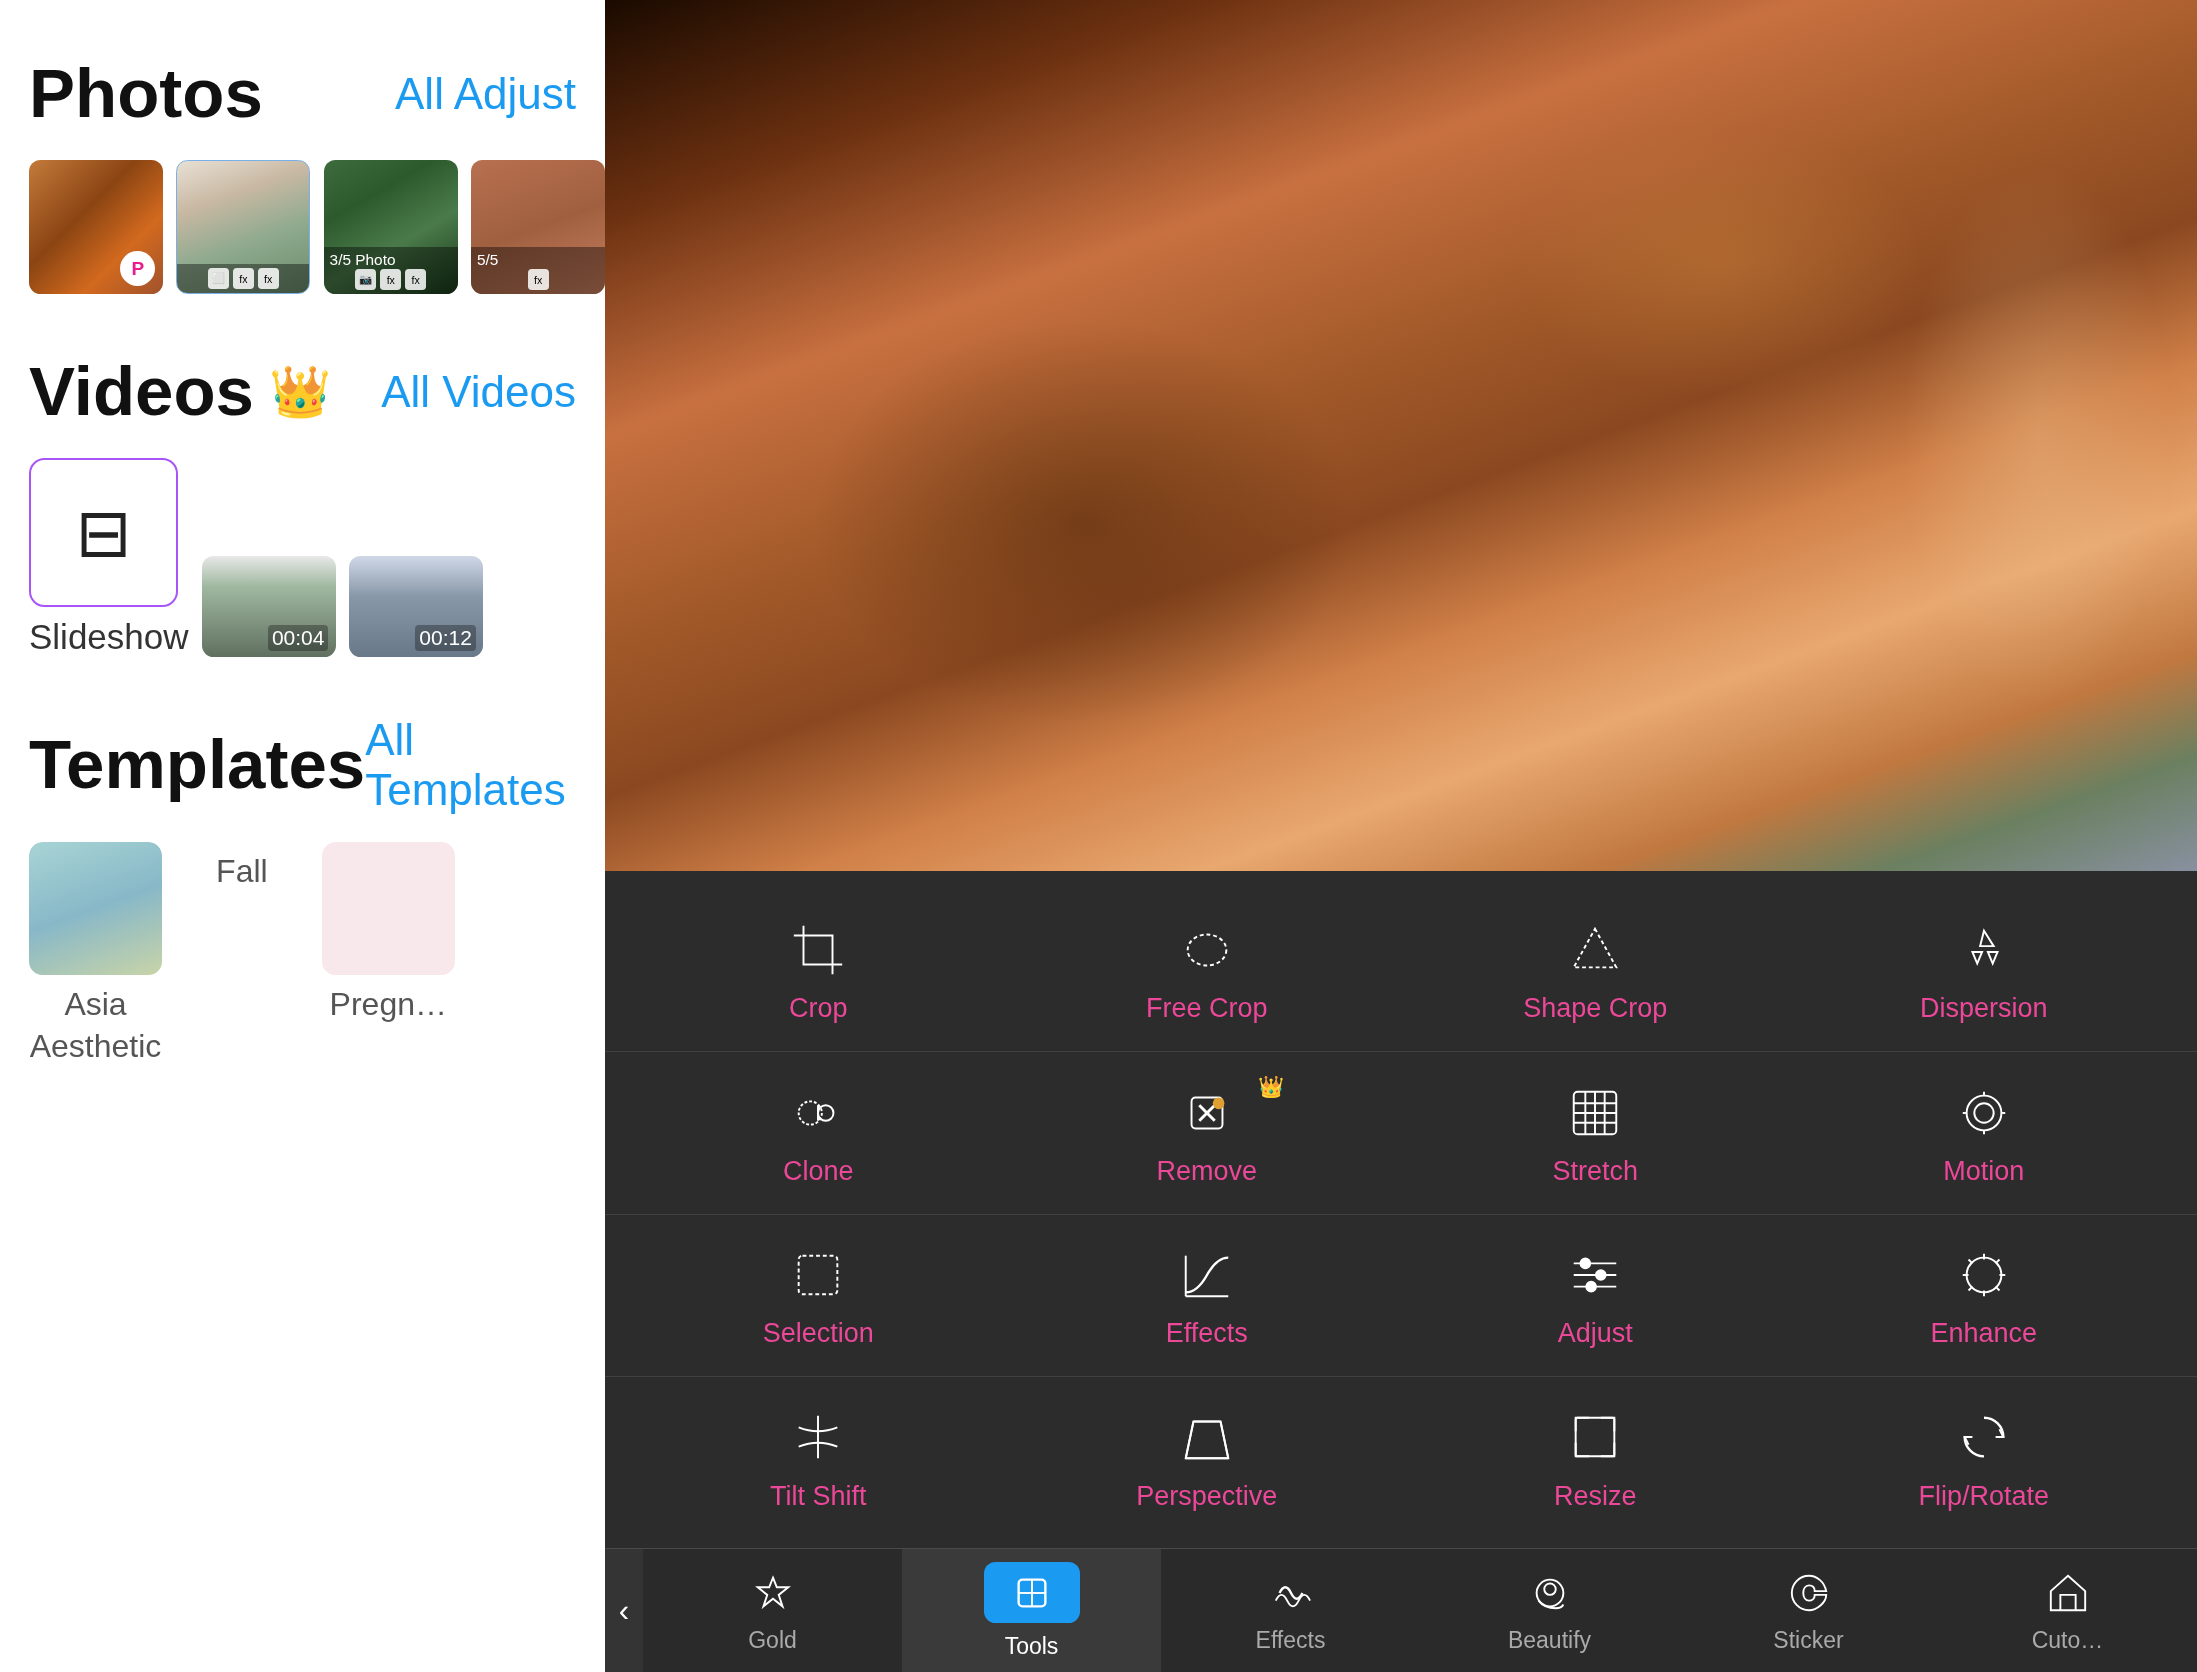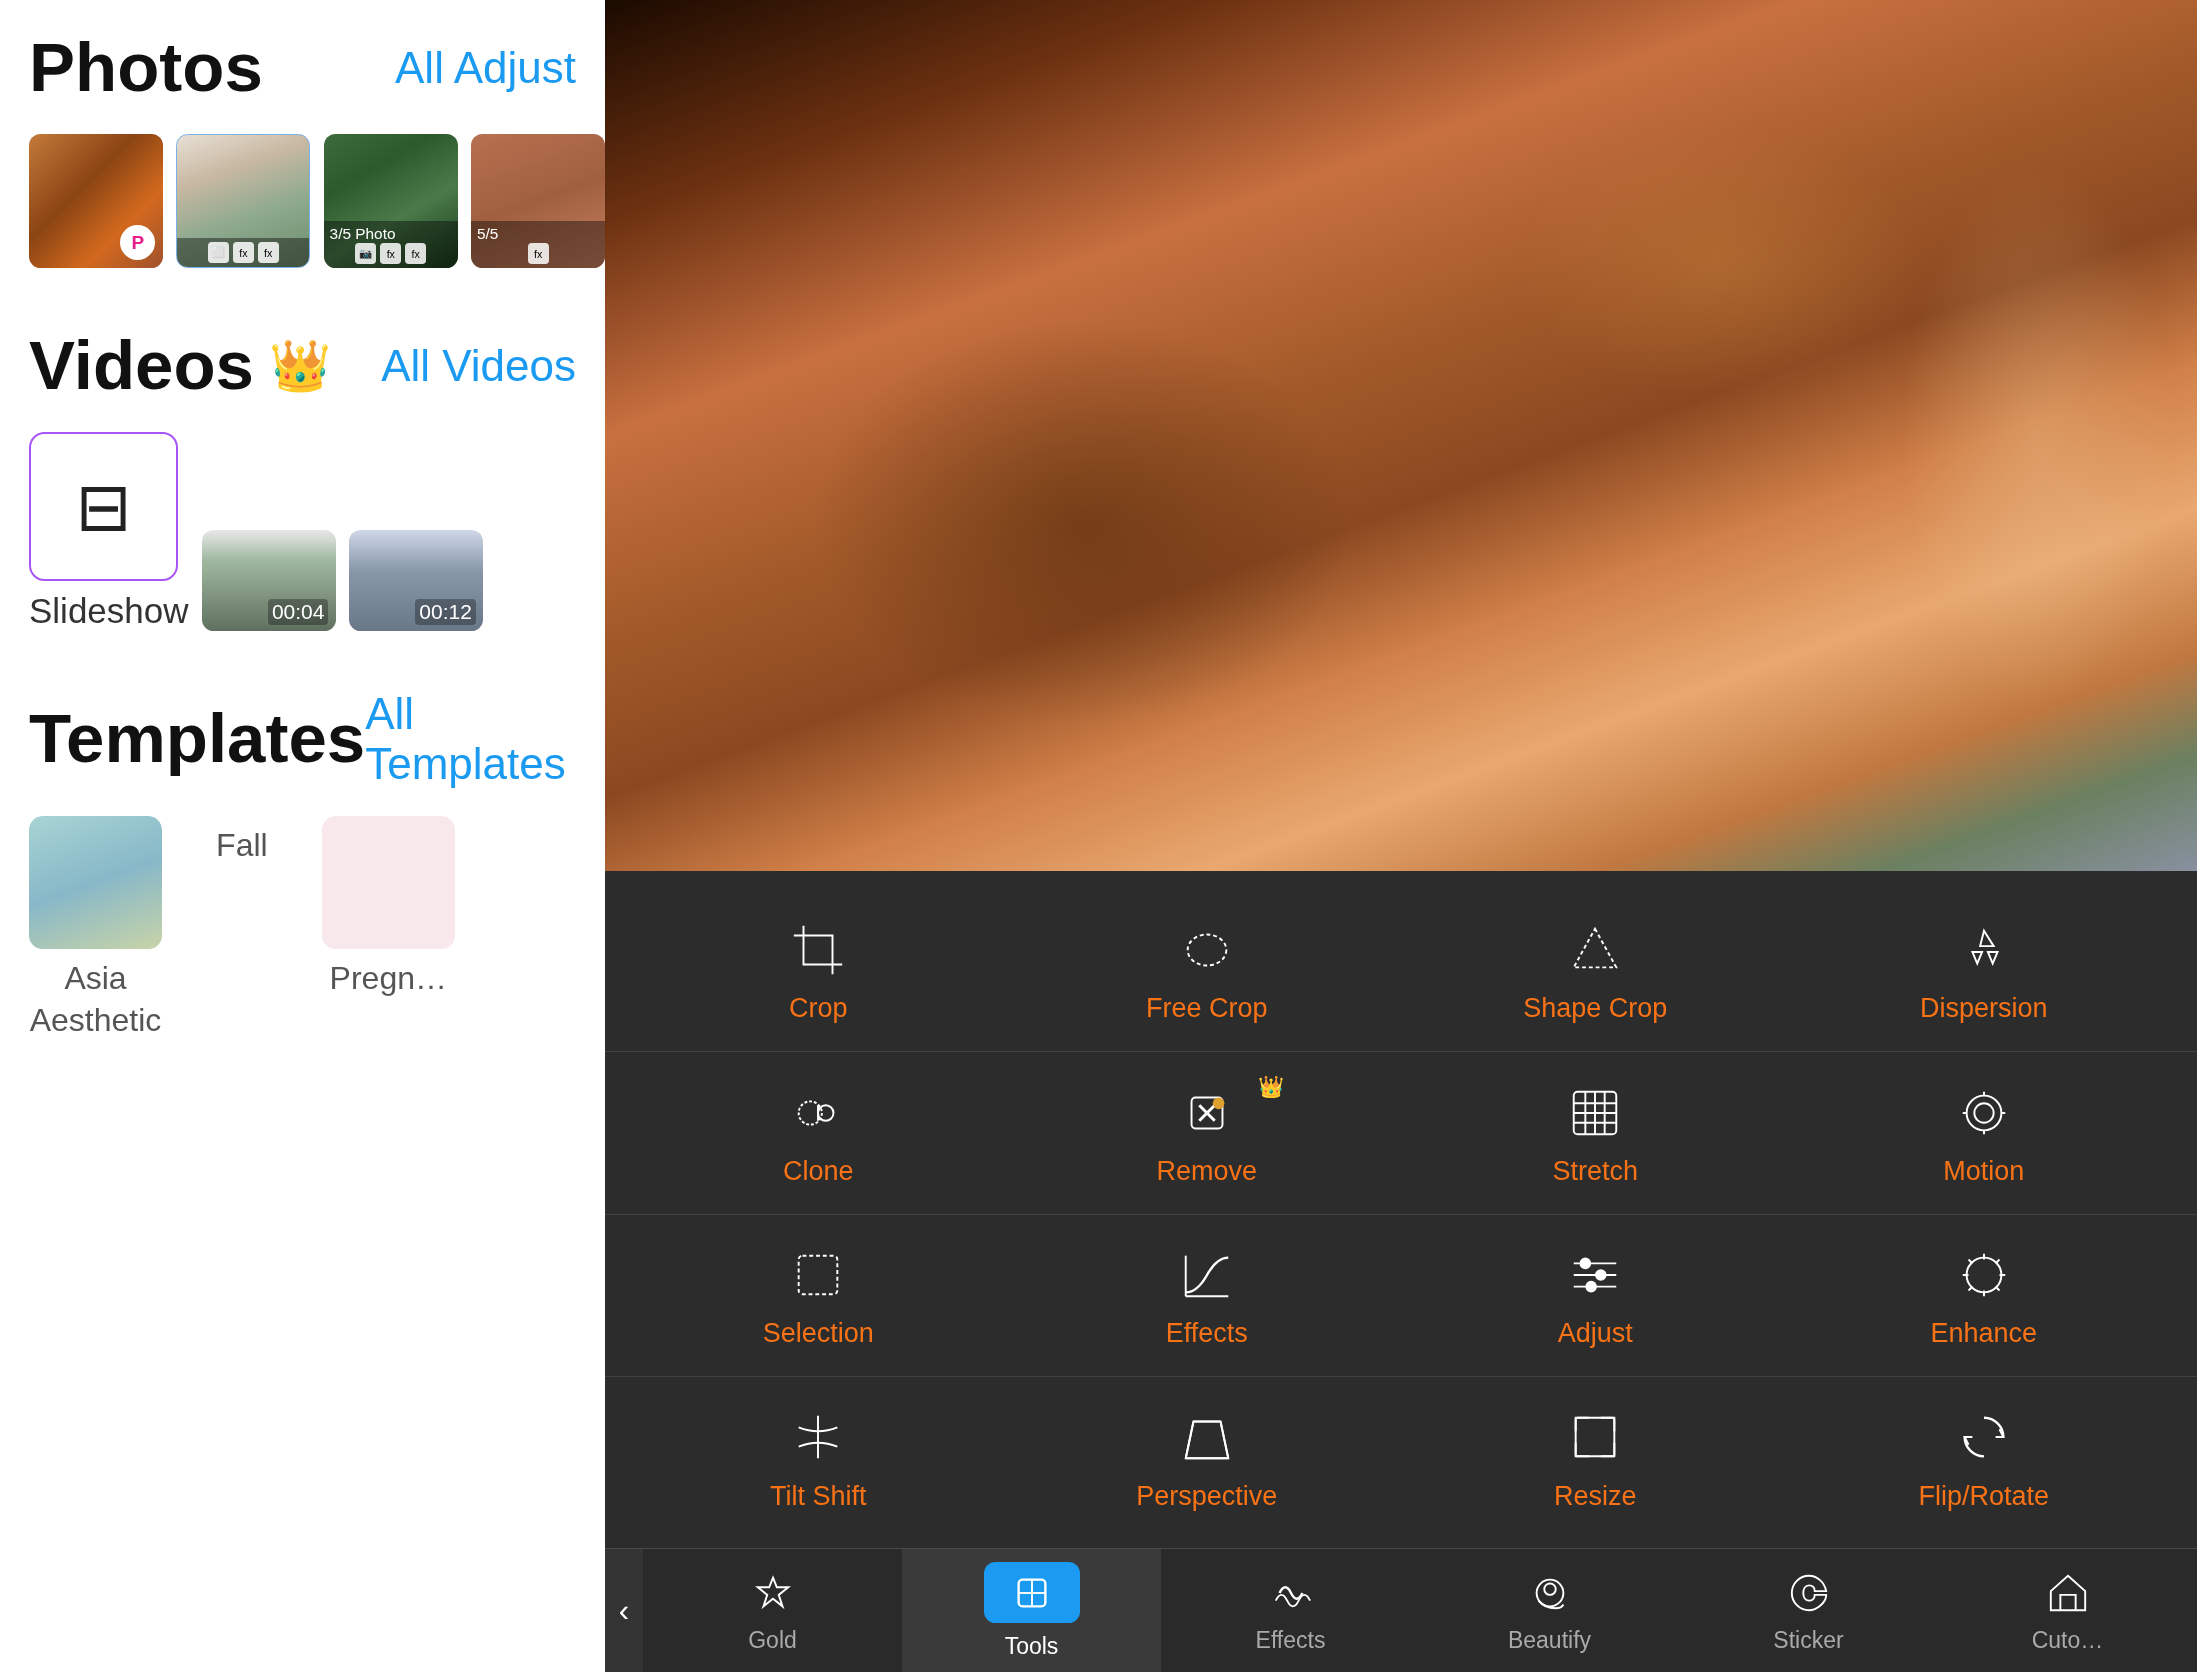--- a/index.html
+++ b/index.html
@@ -11,21 +11,21 @@
       font-family: -apple-system, BlinkMacSystemFont, 'Helvetica Neue', Arial, sans-serif;
       background: #fff;
       overflow: hidden;
     }
 
     
     .left-panel {
       width: 605px;
       height: 100%;
       background: #fff;
-      padding: 28px 29px;
+      padding: 54px 29px;
       overflow: hidden;
       border-radius: 29px;
     }
 
     .section-header {
       display: flex;
       justify-content: space-between;
       align-items: center;
       margin-bottom: 27px;
     }
@@ -299,21 +299,21 @@
     }
     .tool-icon svg {
       width: 58px;
       height: 58px;
       stroke: #fff;
       fill: none;
       stroke-width: 2;
     }
     .tool-label {
       font-size: 27px;
-      color: #f97316;
+      color: #ec4899;
       font-weight: 400;
       text-align: right;
     }
     .tool-crown {
       position: absolute;
       top: 13.4px;
       right: 30%;
       font-size: 21px;
     }
 

